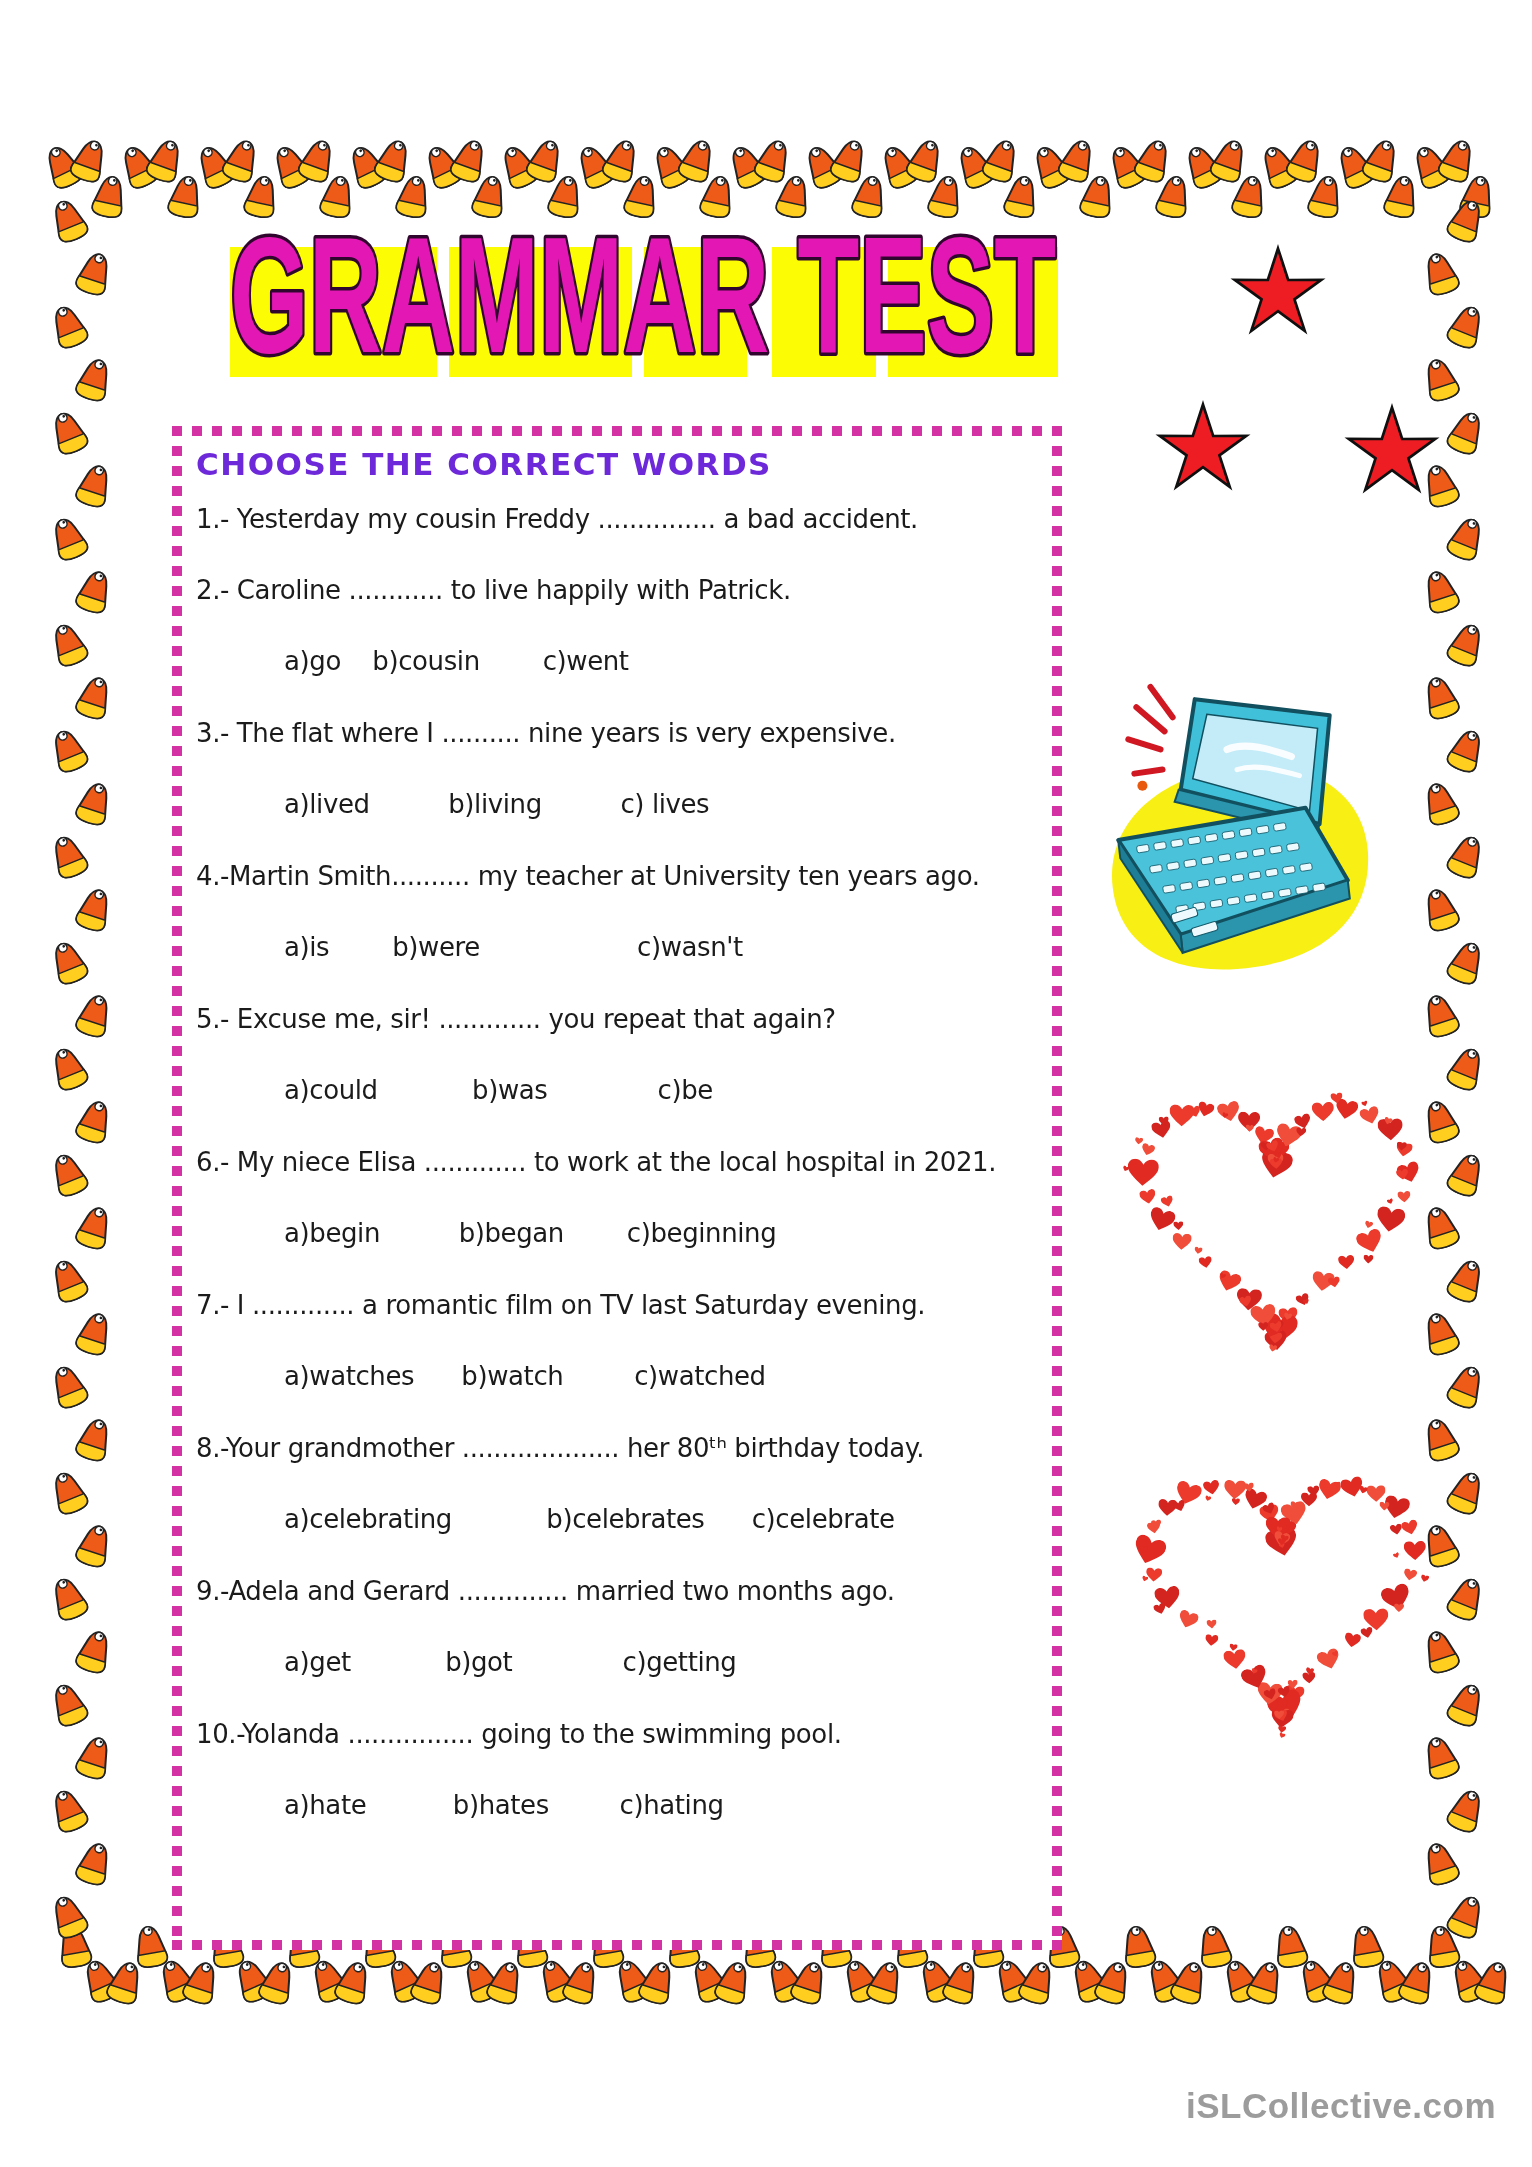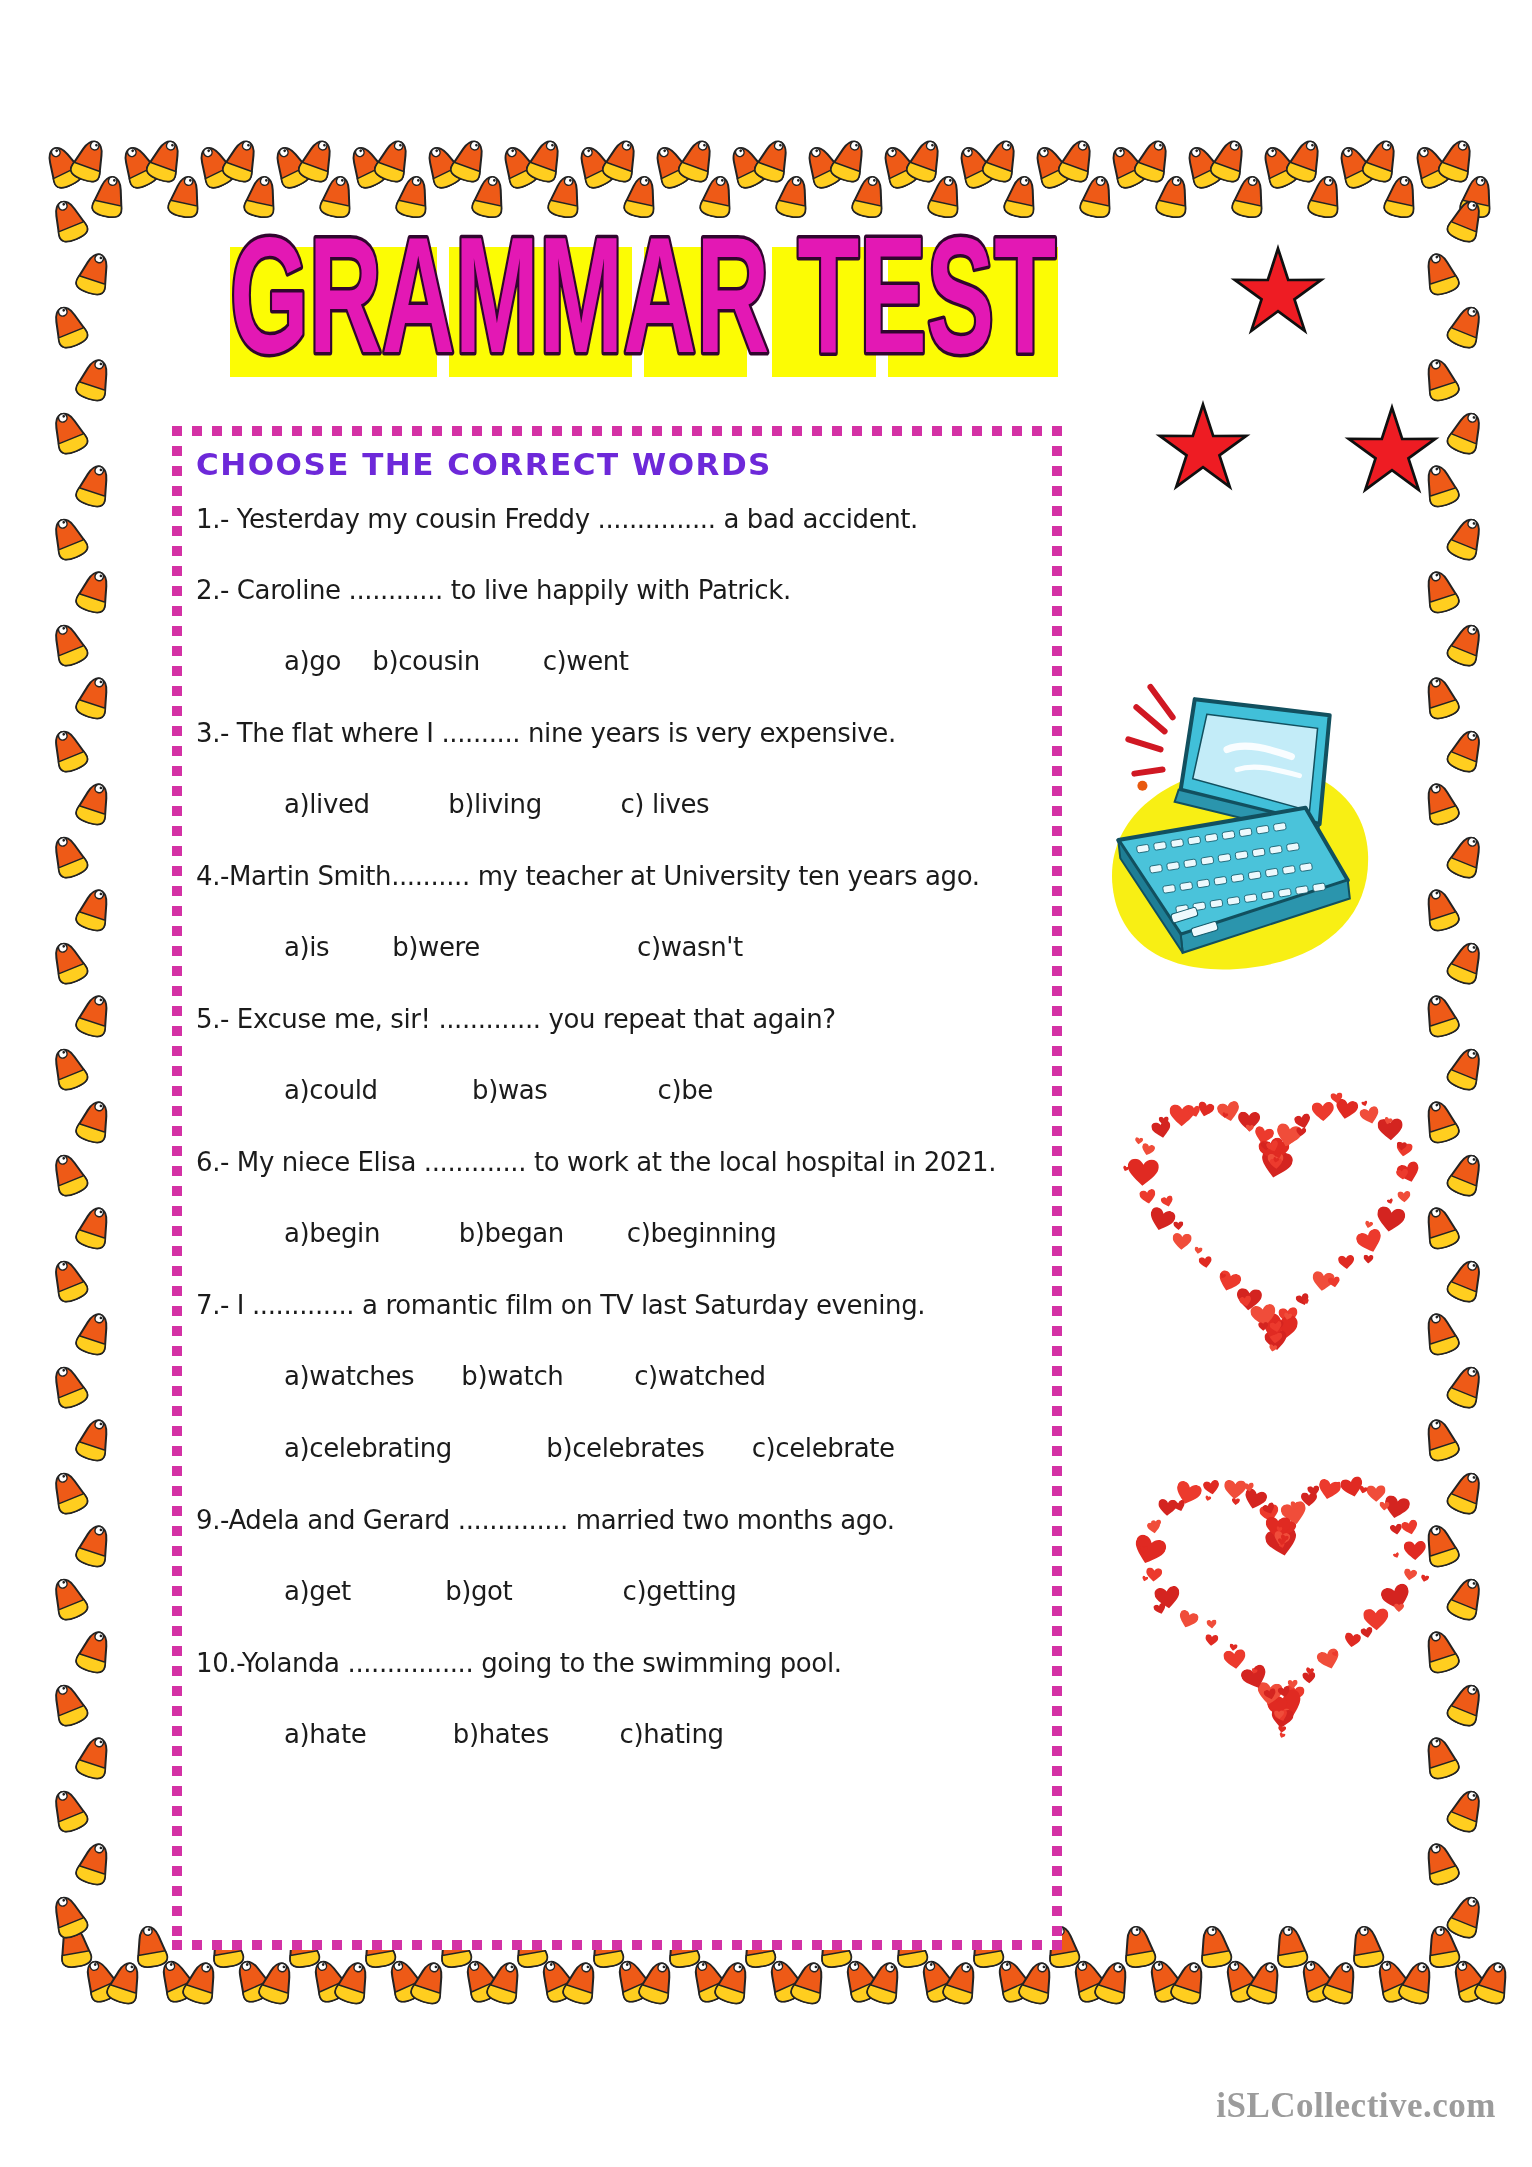--- a/index.html
+++ b/index.html
@@ -70,21 +70,21 @@
   .quiz-heading{
     text-align:left;font-weight:bold;font-size:31px;line-height:36px;
     letter-spacing:1.5px;margin-bottom:22px;color:#6d28d9;
   }
   .q-stem{font-size:26px;line-height:31px;letter-spacing:-0.4px;margin:0 0 40px 0;white-space:pre;}
   .q-opts{font-size:26px;line-height:31px;letter-spacing:-0.4px;margin:0 0 41px 0;padding-left:88px;white-space:pre;}
 
   
   .footer-brand{
     position:absolute;right:36px;top:2086px;
-    font-family:Liberation Serif, serif;
+    font-family:Liberation Sans, sans-serif;
     font-weight:600;font-size:35px;letter-spacing:0.5px;color:var(--footer-gray);
   }
 </style>
 </head>
 <body>
 
 <svg width="0" height="0" style="position:absolute" aria-hidden="true">
   <defs>
     <symbol id="candy-shape" viewBox="0 0 36 48">
       <path d="M18,3 C23,3 27,8 28.6,15 L33.6,35 C35.6,43.5 29.5,46.5 18,46.5 C6.5,46.5 0.4,43.5 2.4,35 L7.4,15 C9,8 13,3 18,3 Z" fill="#ee5a17" stroke="#232323" stroke-width="2.2"></path>
@@ -755,20 +755,21 @@
     <div class="q-stem">6.- My niece Elisa ............. to work at the local hospital in 2021.</div>
     <div class="q-opts">a)begin          b)began        c)beginning</div>
   </div>
 
   <div class="question">
     <div class="q-stem">7.- I ............. a romantic film on TV last Saturday evening.</div>
     <div class="q-opts">a)watches      b)watch         c)watched</div>
   </div>
 
   <div class="question">
+    <div class="q-stem">8.-Your grandmother .................... her 80ᵗʰ birthday today.</div>
     <div class="q-opts">a)celebrating            b)celebrates      c)celebrate</div>
   </div>
 
   <div class="question">
     <div class="q-stem">9.-Adela and Gerard .............. married two months ago.</div>
     <div class="q-opts">a)get            b)got              c)getting</div>
   </div>
 
   <div class="question">
     <div class="q-stem">10.-Yolanda ................ going to the swimming pool.</div>

